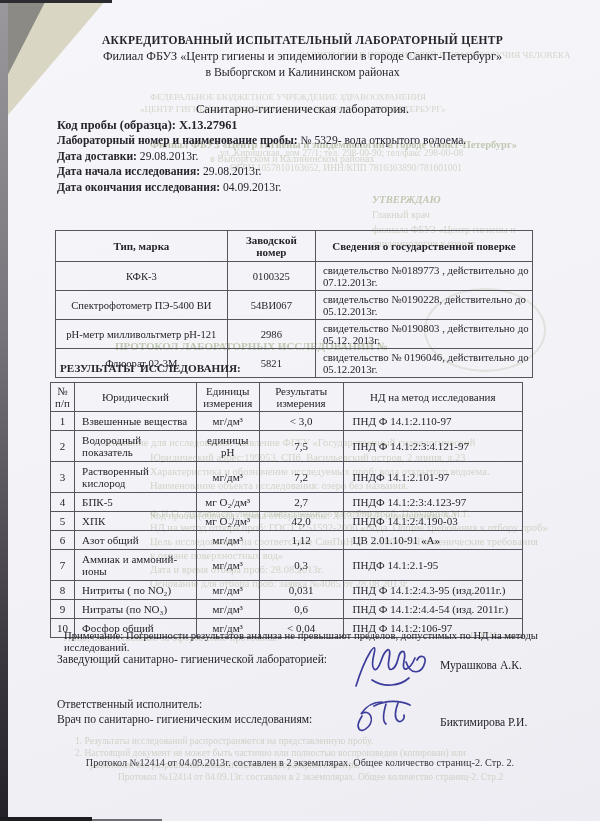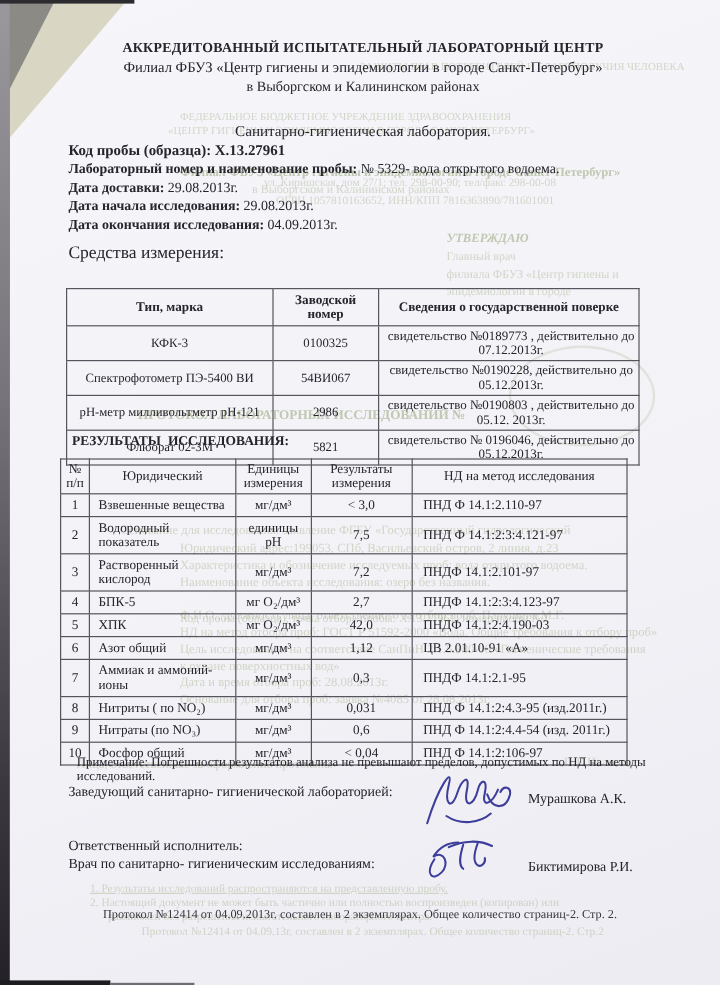--- a/index.html
+++ b/index.html
@@ -43,24 +43,24 @@
   .sample-block { position: absolute; top: 118px; left: 57px; font-size: 11.6px; line-height: 15.4px; }
   .sample-line .lbl { font-weight: bold; }
   .sample-line.first { font-size: 12.4px; font-weight: bold; }
 
   .instruments-title { position: absolute; top: 203px; left: 57px; font-size: 14.6px; }
 
   table { border-collapse: collapse; table-layout: fixed; }
   td, th { border: 1px solid #56555e; vertical-align: middle; overflow: hidden; }
   th { font-weight: bold; }
 
-  #instruments-table { position: absolute; top: 240px; left: 55px; width: 478px; font-size: 10.6px; }
+  #instruments-table { position: absolute; top: 230px; left: 55px; width: 478px; font-size: 10.6px; }
   #instruments-table th { font-size: 11px; padding: 3px 2px; }
   #instruments-table td { padding: 2px 3px; text-align: center; }
-  #instruments-table td:nth-child(3) { text-align: center; padding-left: 7px; font-size: 10.8px; }
+  #instruments-table td:nth-child(3) { text-align: left; padding-left: 7px; font-size: 10.8px; }
 
   .results-title { position: absolute; top: 362px; left: 60px; font-size: 11.2px; font-weight: bold;
     word-spacing: 3px; }
 
   #results-table { position: absolute; top: 382px; left: 50px; width: 473px; font-size: 11px; }
   #results-table th { font-size: 11px; padding: 2px 2px; font-weight: normal; }
   #results-table td { padding: 3px 4px; text-align: center; }
   #results-table td:nth-child(2) { text-align: left; padding-left: 7px; }
   #results-table td:nth-child(5) { text-align: left; padding-left: 9px; }
 
@@ -110,21 +110,21 @@
       <div class="bleed-line" style="left: 150px; top: 480px; font-size: 10.5px;">Наименование объекта исследования: озеро без названия.</div>
       <div class="bleed-line" style="left: 150px; top: 510px; font-size: 10px;">Код пробы (образца), точка отбора пробы: Х.13.27961; номер пробы №1</div>
       <div class="bleed-line" style="left: 150px; top: 508px; font-size: 10.5px;">Ф.И.О., должность лица, ответственного за отбор проб: Парушина М.Г.</div>
       <div class="bleed-line" style="left: 150px; top: 522px; font-size: 10.5px;">НД на метод отбора проб: ГОСТ Р 51592-2000 «Вода. Общие требования к отбору проб»</div>
       <div class="bleed-line" style="left: 150px; top: 536px; font-size: 10.5px;">Цель исследования: на соответствие СанПиН 2.1.5.980-00 «Гигиенические требования</div>
       <div class="bleed-line" style="left: 150px; top: 550px; font-size: 10.5px;">к охране поверхностных вод»</div>
       <div class="bleed-line" style="left: 150px; top: 564px; font-size: 10.5px;">Дата и время отбора проб: 28.08.2013г.</div>
       <div class="bleed-line" style="left: 150px; top: 578px; font-size: 10.5px;">Основание для отбора проб: заявка №4085 от 28.08.2013г.</div>
       <div class="bleed-line" style="left: 64px; top: 632px; font-size: 10.5px;">Лица, ответственные за оформление протокола:</div>
       <div class="bleed-line" style="left: 470px; top: 630px; font-size: 10.5px;">П.Е.Иванова</div>
-      <div class="bleed-line" style="left: 75px; top: 736px; font-size: 9.5px; text-decoration: underline;">1.  Результаты исследований распространяются на представленную пробу.</div>
+      <div class="bleed-line" style="left: 75px; top: 736px; font-size: 9.5px;">1.  Результаты исследований распространяются на представленную пробу.</div>
       <div class="bleed-line" style="left: 75px; top: 748px; font-size: 9.5px;">2.  Настоящий документ не может быть частично или полностью воспроизведен (копирован) или</div>
       <div class="bleed-line" style="left: 90px; top: 760px; font-size: 9.5px;">размножен без разрешения испытательного лабораторного центра.</div>
       <div class="bleed-line" style="left: 118px; top: 772px; font-size: 9.5px;">Протокол №12414  от  04.09.13г.   составлен в  2   экземплярах. Общее количество страниц-2. Стр.2</div>
     </div>
 
   <div class="content">
 
     <div class="header-block">
       <div class="h-line1">АККРЕДИТОВАННЫЙ ИСПЫТАТЕЛЬНЫЙ ЛАБОРАТОРНЫЙ ЦЕНТР</div>
       <div class="h-line2">Филиал  ФБУЗ «Центр гигиены и эпидемиологии в городе Санкт-Петербург»</div>
@@ -148,21 +148,20 @@
       <div class="sample-line">
         <span class="lbl">Дата начала исследования:</span>
         <span>29.08.2013г.</span>
       </div>
       <div class="sample-line">
         <span class="lbl">Дата окончания исследования:</span>
         <span>04.09.2013г.</span>
       </div>
     </div>
 
-    <div class="instruments-title">Средства измерения:</div>
     <table id="instruments-table">
       <colgroup>
           <col style="width:36%">
           <col style="width:18.5%">
           <col style="width:45.5%">
         </colgroup>
       <thead>
         <tr>
           <th>Тип, марка</th>
           <th>Заводской номер</th>

